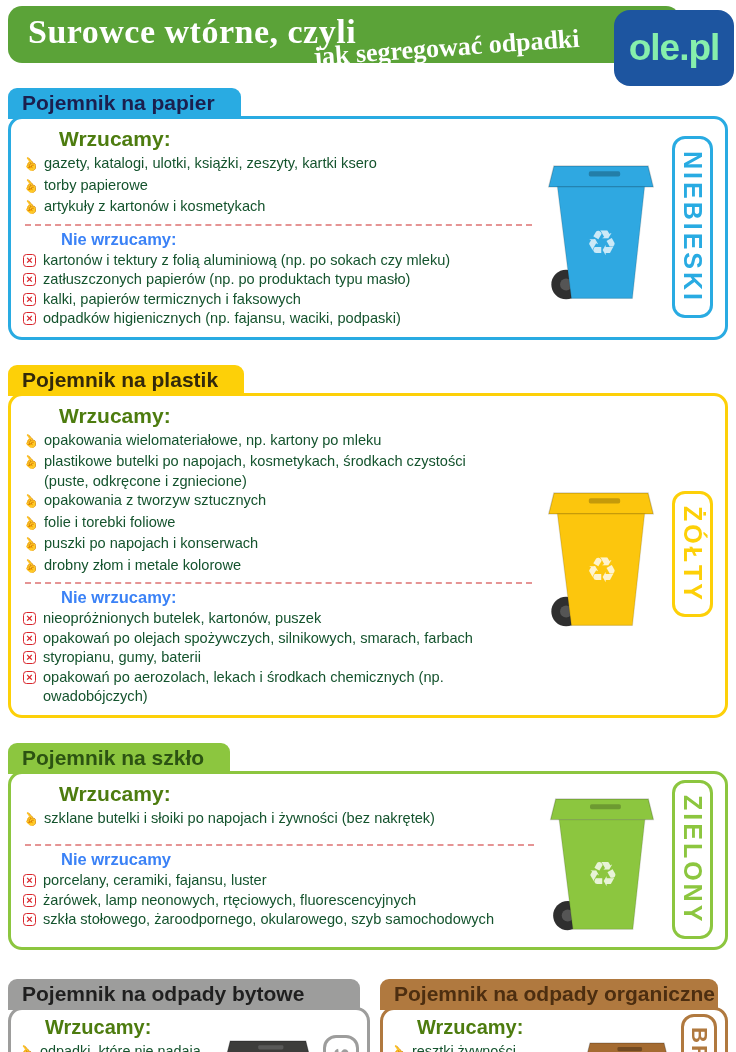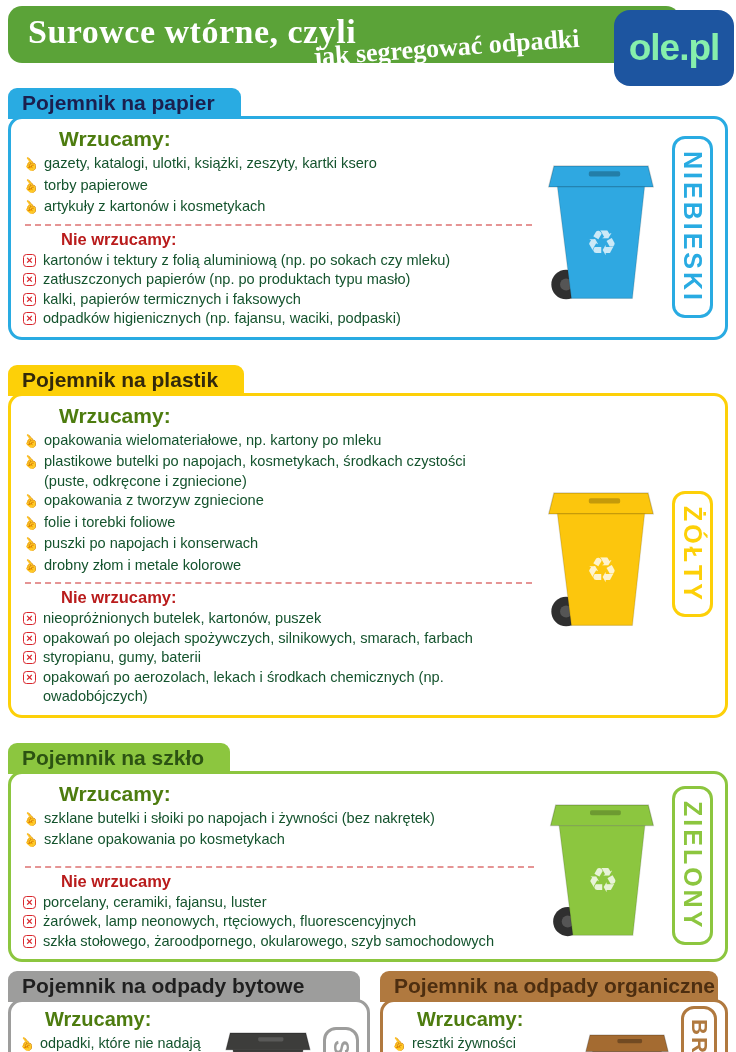--- a/index.html
+++ b/index.html
@@ -32,28 +32,28 @@
   }
 
   
   .card { margin-top:25px; --accent:#ccc; --tabtext:#222; --bin:#ccc; --bullet:#888; }
   .tab {
     display:inline-block; background:var(--accent); color:var(--tabtext);
     font-weight:bold; font-size:21px; padding:3px 26px 4px 14px;
     border-radius:9px 9px 0 0; position:relative; z-index:1; margin-bottom:-3px;
     white-space:nowrap;
   }
-  .tab.wide { display:block; margin-right:10px; padding-right:6px; }
+  .tab.wide { display:block; margin-right:10px; padding-right:6px;margin-top:20px; }
   .box {
     border:3px solid var(--accent); border-radius:14px; background:#fff;
     padding:6px 10px 8px 12px; display:flex; align-items:stretch; gap:4px;
   }
   .content { flex:1 1 auto; min-width:0; }
   h3.wrz { font-size:21px; font-weight:bold; color:#4d7c0f; margin:2px 0 3px 36px; }
-  h4.nie { font-size:16.5px; font-weight:bold; color:#b91c1c; margin:1px 0 2px 38px; }
+  h4.nie { font-size:16.5px; font-weight:bold; color:#3b82f6; margin:1px 0 2px 38px; }
   ul { list-style:none; }
   li { display:flex; gap:7px; font-size:14.6px; line-height:19.5px; color:#14532d; align-items:flex-start; }
   li .txt { flex:1; }
   .hand { flex:none; width:14px; display:inline-block; color:var(--bullet);
           font-size:13px; transform:rotate(-42deg); margin-top:2px; }
   .hand::before { content:"\261D"; }
   .xicon { flex:none; width:13px; height:13px; border:1.5px solid #d9262c; border-radius:3.5px;
            color:#d9262c; display:inline-flex; align-items:center; justify-content:center;
            font-size:11px; font-weight:bold; line-height:1; margin-top:3px; background:#fff; }
   .xicon::before { content:"\00D7"; }
@@ -154,21 +154,21 @@
           <li>
               <span class="hand"></span>
               <span class="txt">opakowania wielomateriałowe, np. kartony po mleku</span>
             </li>
           <li>
               <span class="hand"></span>
               <span class="txt" style="max-width:470px">plastikowe butelki po napojach, kosmetykach, środkach czystości (puste, odkręcone i zgniecione)</span>
             </li>
           <li>
               <span class="hand"></span>
-              <span class="txt">opakowania z tworzyw zgniecione</span>
+              <span class="txt">opakowania z tworzyw sztucznych</span>
             </li>
           <li>
               <span class="hand"></span>
               <span class="txt">folie i torebki foliowe</span>
             </li>
           <li>
               <span class="hand"></span>
               <span class="txt">puszki po napojach i konserwach</span>
             </li>
           <li>
@@ -213,24 +213,20 @@
 
   <section class="card" style="--accent: #8cc63f; --tabtext: #2c5312; --bin: #8cc63f; --bullet: #96bf63;">
     <div class="tab">Pojemnik na szkło</div>
     <div class="box">
       <div class="content">
         <h3 class="wrz">Wrzucamy:</h3>
         <ul>
           <li>
               <span class="hand"></span>
               <span class="txt">szklane butelki i słoiki po napojach i żywności (bez nakrętek)</span>
-            </li>
-          <li>
-              <span class="hand"></span>
-              <span class="txt">szklane opakowania po kosmetykach</span>
             </li>
         </ul>
         <div class="dash" style="margin-top:14px"></div>
         <h4 class="nie">Nie wrzucamy</h4>
         <ul>
           <li>
               <span class="xicon"></span>
               <span class="txt">porcelany, ceramiki, fajansu, luster</span>
             </li>
           <li>

